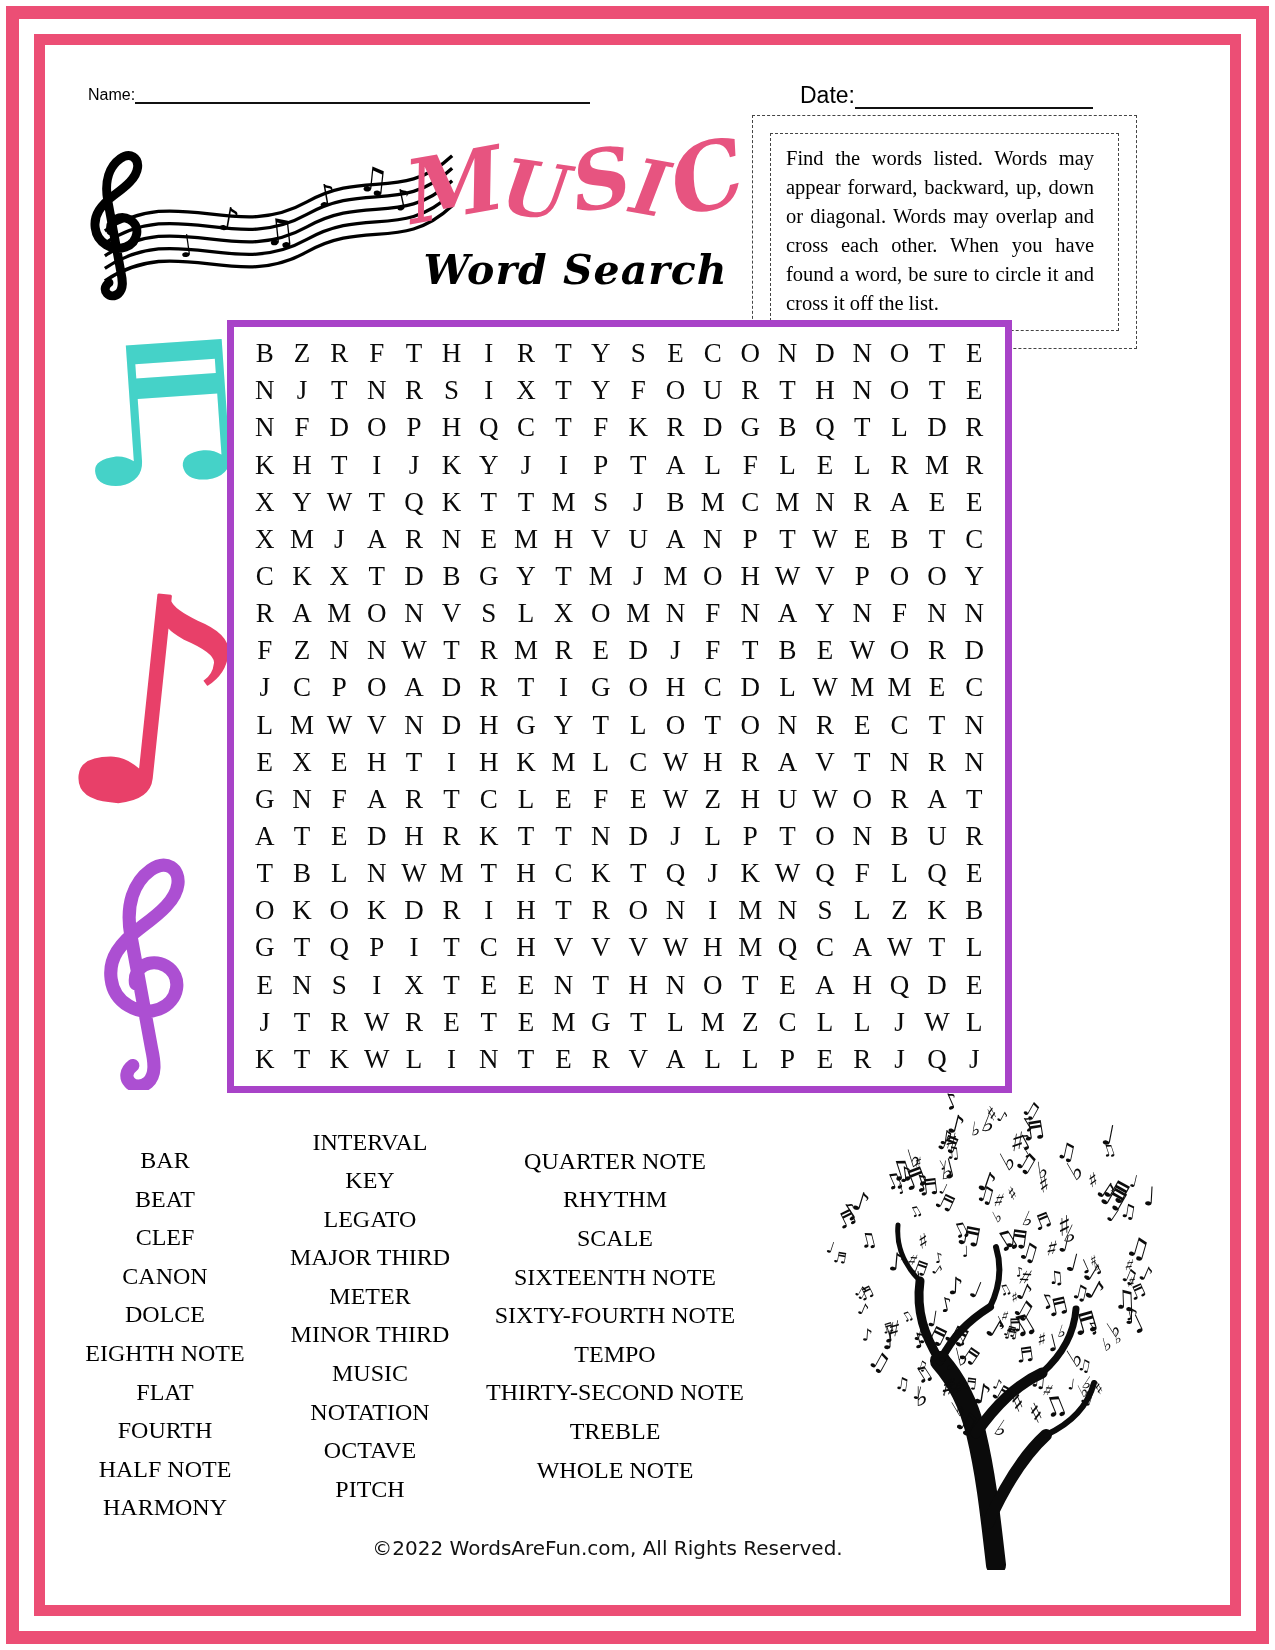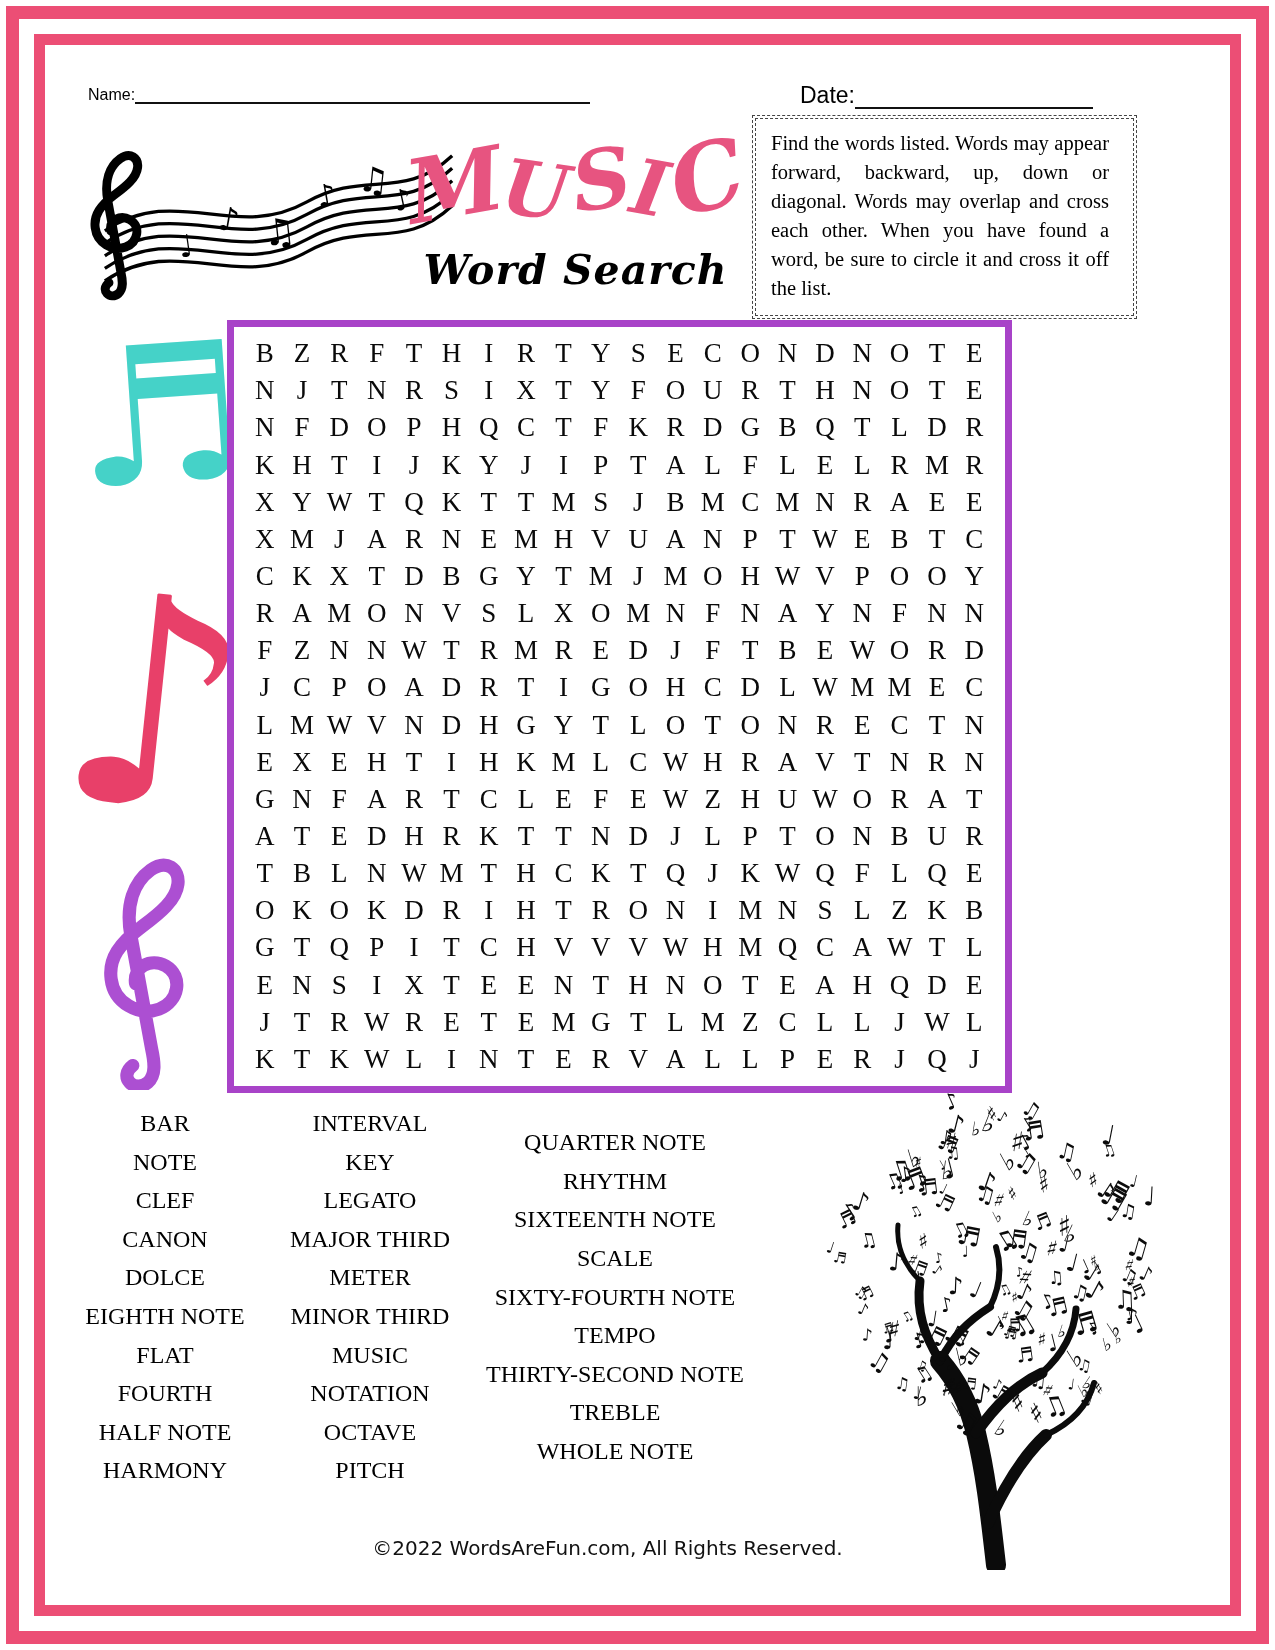--- a/index.html
+++ b/index.html
@@ -20,21 +20,21 @@
   
   .title{position:absolute;left:428px;top:116px;width:295px;height:125px;
     display:flex;align-items:center;justify-content:center;
     font-family:"DejaVu Serif",serif;font-weight:bold;font-style:italic;
     color:#E75480;letter-spacing:2px;}
   .subtitle{position:absolute;left:418px;top:246px;width:315px;text-align:center;
     font-family:"DejaVu Serif",serif;font-weight:bold;font-size:41px;letter-spacing:1px;font-style:italic;}
 
   
   .instructions{position:absolute;left:752px;top:115px;width:383px;border:1px dashed #444;}
-  .instructions-inner{border:1px dashed #444;margin:2px;padding:10px 24px 12px 15px;
+  .instructions-inner{border:1px dashed #444;margin:17px;padding:10px 24px 12px 15px;
     font-size:20.5px;line-height:29px;text-align:justify;}
 
   
   .grid-box{position:absolute;left:227px;top:320px;width:785px;height:773px;
     border:7px solid #A843C8;box-sizing:border-box;background:#fff;}
   .grid{width:100%;height:100%;display:grid;box-sizing:border-box;
     grid-template-columns:repeat(20,1fr);grid-template-rows:repeat(20,1fr);
     padding:8px 12px;}
   .cell{display:flex;align-items:center;justify-content:center;
     font-family:"Liberation Serif",serif;font-size:27px;color:#0a0a0a;}
@@ -44,21 +44,21 @@
   .teal-note{left:74px;top:322px;font-size:190px;color:#45D2C8;transform:rotate(-4deg);
     font-family:"DejaVu Sans",sans-serif;}
   .pink-note{left:62px;top:560px;font-size:290px;color:#E84069;transform:rotate(6deg);
     font-family:"DejaVu Sans",sans-serif;}
   .clef-svg{position:absolute;left:80px;top:838px;}
   .staff-svg{position:absolute;left:76px;top:110px;}
 
   
   .word-list{position:absolute;left:50px;top:1104px;width:760px;display:flex;}
   .wcol{display:flex;flex-direction:column;}
-  .wcol.c0{width:230px;}
+  .wcol.c0{width:230px;margin-top:37px;}
   .wcol.c1{width:180px;justify-content:center;}
   .wcol.c2{width:310px;justify-content:center;}
   .word{text-align:center;font-size:24px;line-height:38.6px;font-family:"Liberation Serif",serif;}
 
   .tree-svg{position:absolute;left:800px;top:1083px;}
   .tree-svg text{font-family:"DejaVu Sans",sans-serif;}
 
   .copyright{position:absolute;left:0;top:1536px;width:1215px;text-align:center;
     font-family:"DejaVu Sans",sans-serif;font-size:20px;color:#111;}
 </style>
@@ -516,21 +516,21 @@
       <span class="cell">R</span>
       <span class="cell">J</span>
       <span class="cell">Q</span>
       <span class="cell">J</span>
     </div>
 </div>
 
 <div class="word-list">
     <div class="wcol c0">
       <div class="word">BAR</div>
-      <div class="word">NOTE</div>
+      <div class="word">BEAT</div>
       <div class="word">CLEF</div>
       <div class="word">CANON</div>
       <div class="word">DOLCE</div>
       <div class="word">EIGHTH NOTE</div>
       <div class="word">FLAT</div>
       <div class="word">FOURTH</div>
       <div class="word">HALF NOTE</div>
       <div class="word">HARMONY</div>
     </div>
     <div class="wcol c1">
@@ -541,22 +541,22 @@
       <div class="word">METER</div>
       <div class="word">MINOR THIRD</div>
       <div class="word">MUSIC</div>
       <div class="word">NOTATION</div>
       <div class="word">OCTAVE</div>
       <div class="word">PITCH</div>
     </div>
     <div class="wcol c2">
       <div class="word">QUARTER NOTE</div>
       <div class="word">RHYTHM</div>
+      <div class="word">SCALE</div>
       <div class="word">SIXTEENTH NOTE</div>
-      <div class="word">SCALE</div>
       <div class="word">SIXTY-FOURTH NOTE</div>
       <div class="word">TEMPO</div>
       <div class="word">THIRTY-SECOND NOTE</div>
       <div class="word">TREBLE</div>
       <div class="word">WHOLE NOTE</div>
     </div>
   </div>
 
 <svg class="tree-svg" width="380" height="487" viewBox="0 0 380 487">
   <g stroke="#0b0b0b" fill="none" stroke-linecap="round">

